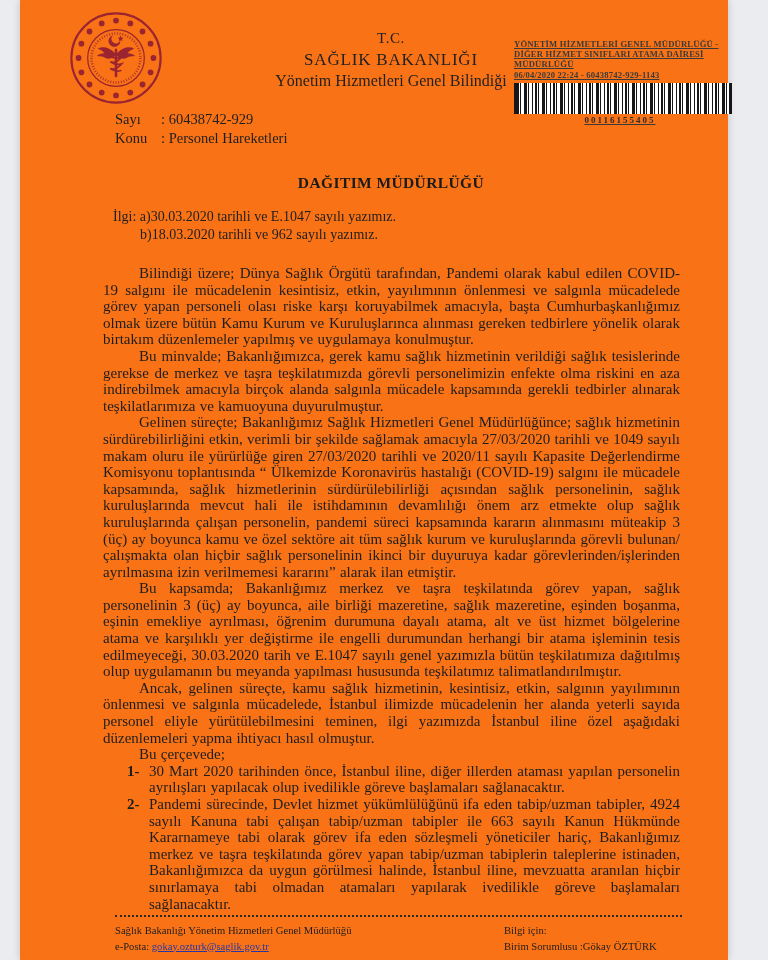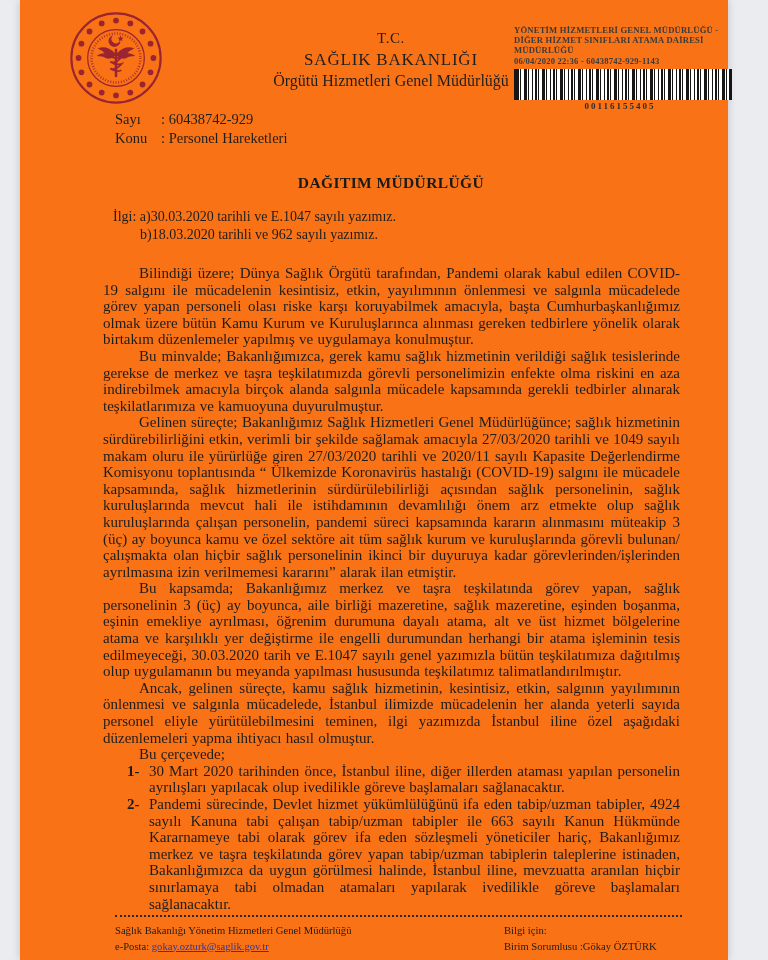--- a/index.html
+++ b/index.html
@@ -17,23 +17,24 @@
   .logo{position:absolute;left:48px;top:10px;width:96px;height:96px;}
   .head-center{
     position:absolute;left:83px;top:28px;width:576px;text-align:center;
     line-height:21px;color:#1f1f1f;
   }
   .head-center .tc{font-size:15px;letter-spacing:.6px;}
   .head-center .ministry{font-size:17px;letter-spacing:.8px;}
   .head-center .directorate{font-size:16px;}
   
   .stamp{
-    position:absolute;left:494px;top:25px;width:216px;
+    position:absolute;left:494px;top:39px;width:216px;
     font-size:8.6px;font-weight:bold;line-height:10px;color:#3a3a3a;
     letter-spacing:.2px;
+    text-decoration:underline;
   }
   .stamp .date-line{font-weight:bold;margin-top:1px;}
   .barcode{
     margin-top:3px;height:31px;width:212px;
     background:repeating-linear-gradient(90deg,
       #161616 0px,#161616 2px,
       #fff 2px,#fff 3px,
       #161616 3px,#161616 4px,
       #fff 4px,#fff 7px,
       #161616 7px,#161616 10px,
@@ -125,28 +126,28 @@
         <rect x="48.7" y="40" width="2.6" height="30" rx="1.3"></rect>
 
         <path d="M44 48 Q50 52 56 49 Q50 56 44 54 Q50 58 56 56 Q50 63 44 61 Q50 65 55 63" fill="none" stroke="#9a2430" stroke-width="1.7" stroke-linecap="round"></path>
       </g>
     </svg>
   </div>
 
   <div class="head-center">
     <div class="tc">T.C.</div>
     <div class="ministry">SAĞLIK BAKANLIĞI</div>
-    <div class="directorate">Örgütü Hizmetleri Genel Müdürlüğü</div>
+    <div class="directorate">Yönetim Hizmetleri Genel Bilindiği</div>
   </div>
 
   <div class="stamp">
     <div>YÖNETİM HİZMETLERİ GENEL MÜDÜRLÜĞÜ -</div>
     <div>DİĞER HİZMET SINIFLARI ATAMA DAİRESİ</div>
     <div>MÜDÜRLÜĞÜ</div>
-    <div class="date-line">06/04/2020 22:36 - 60438742-929-1143</div>
+    <div class="date-line">06/04/2020 22:24 - 60438742-929-1143</div>
     <div class="barcode"></div>
     <div class="barcode-number">00116155405</div>
   </div>
 
   <div class="meta">
     <div class="meta-row">
       <span class="lbl">Sayı</span><span>: 60438742-929</span>
     </div>
     <div class="meta-row">
       <span class="lbl">Konu</span><span>: Personel Hareketleri</span>

